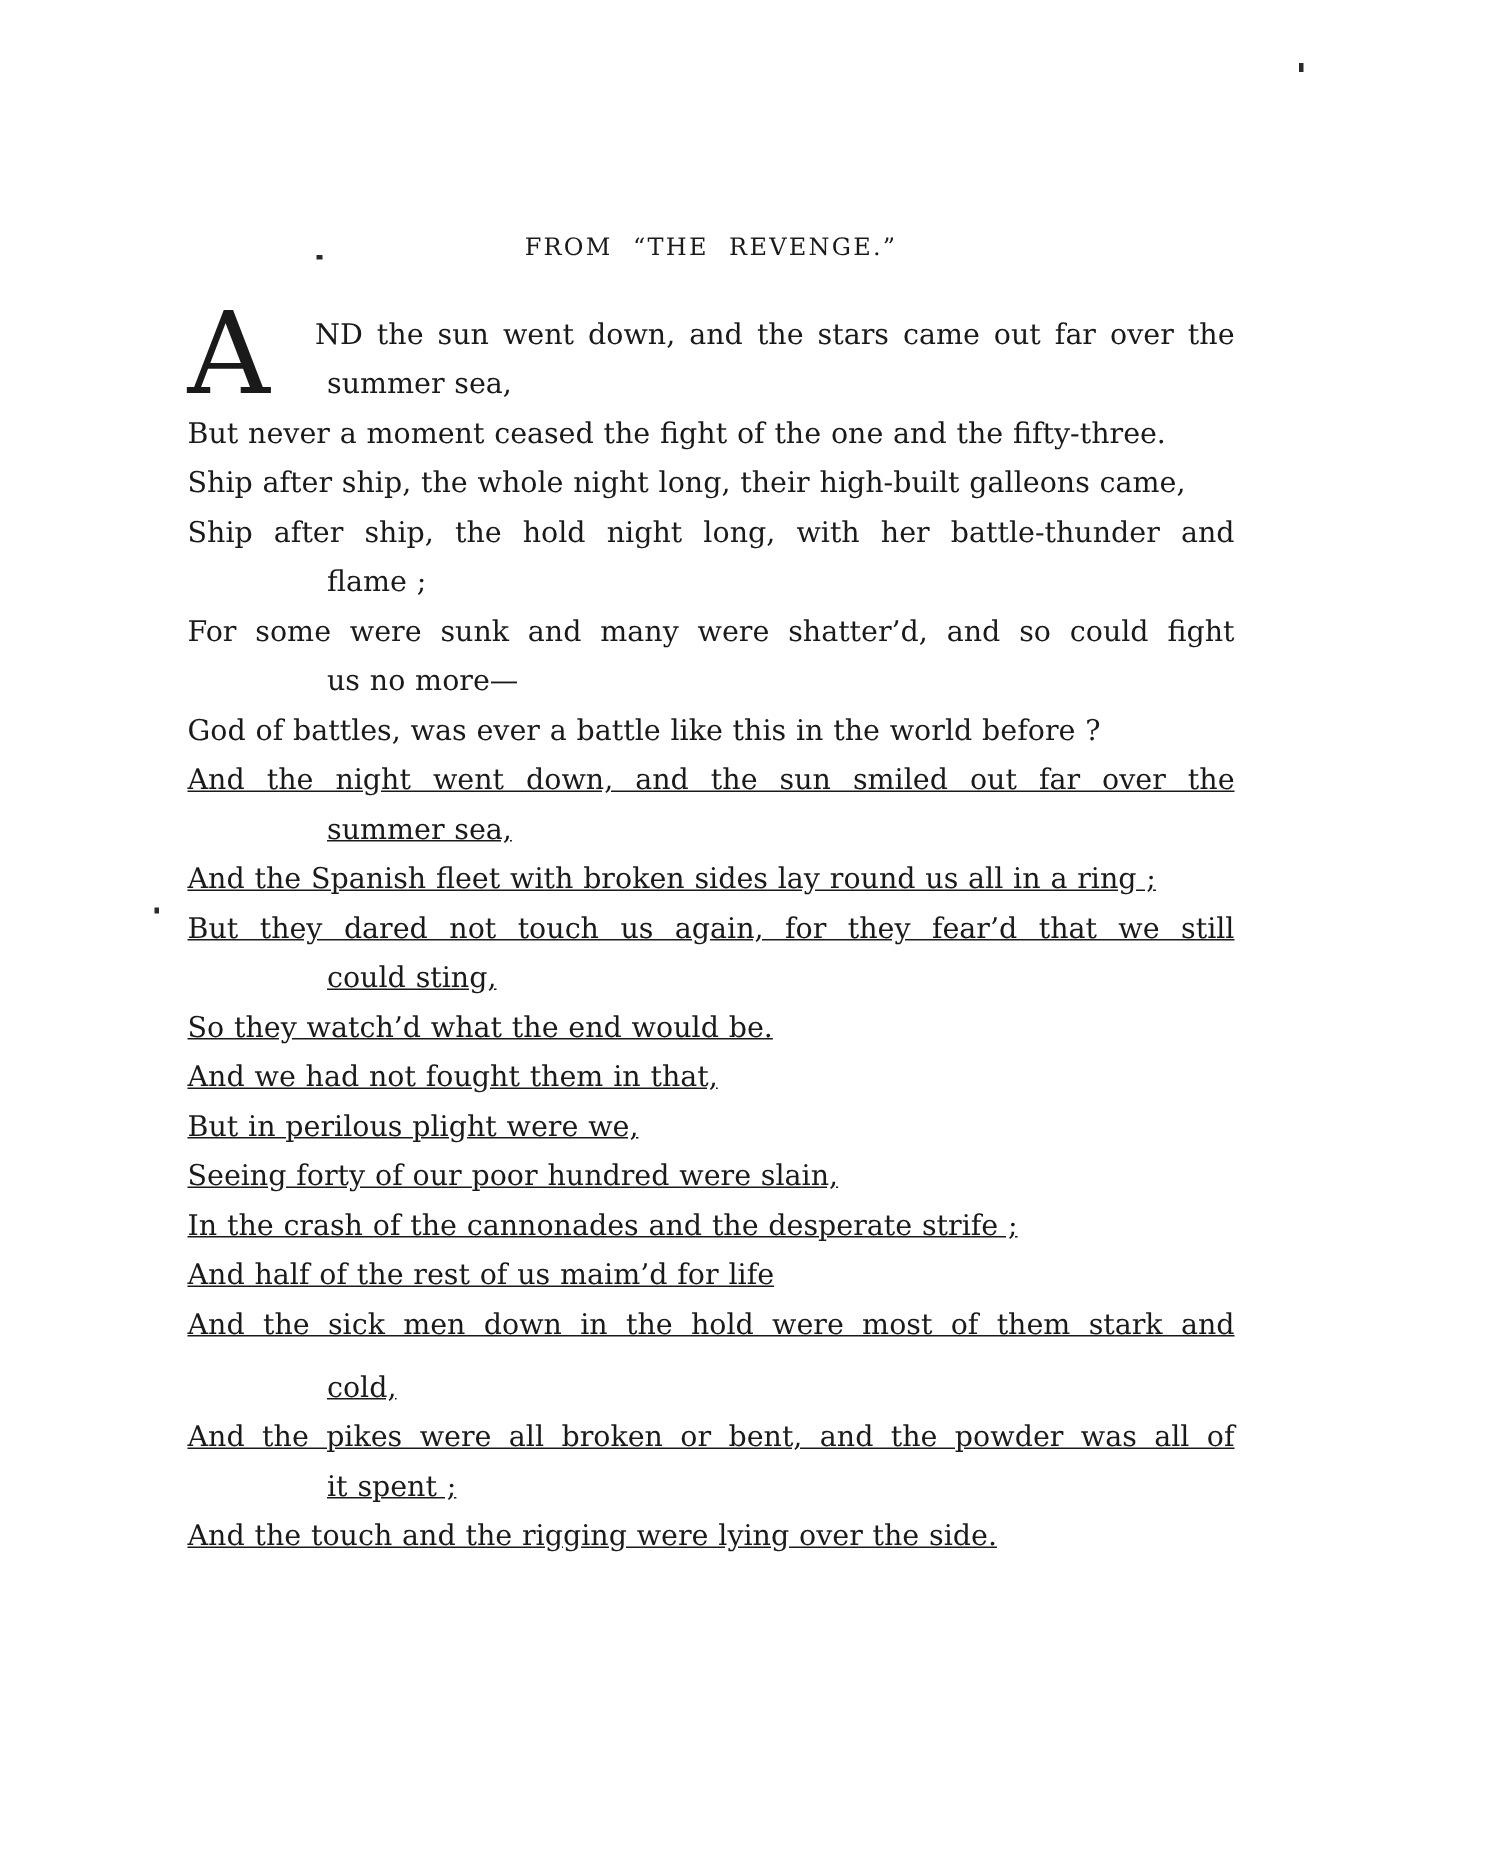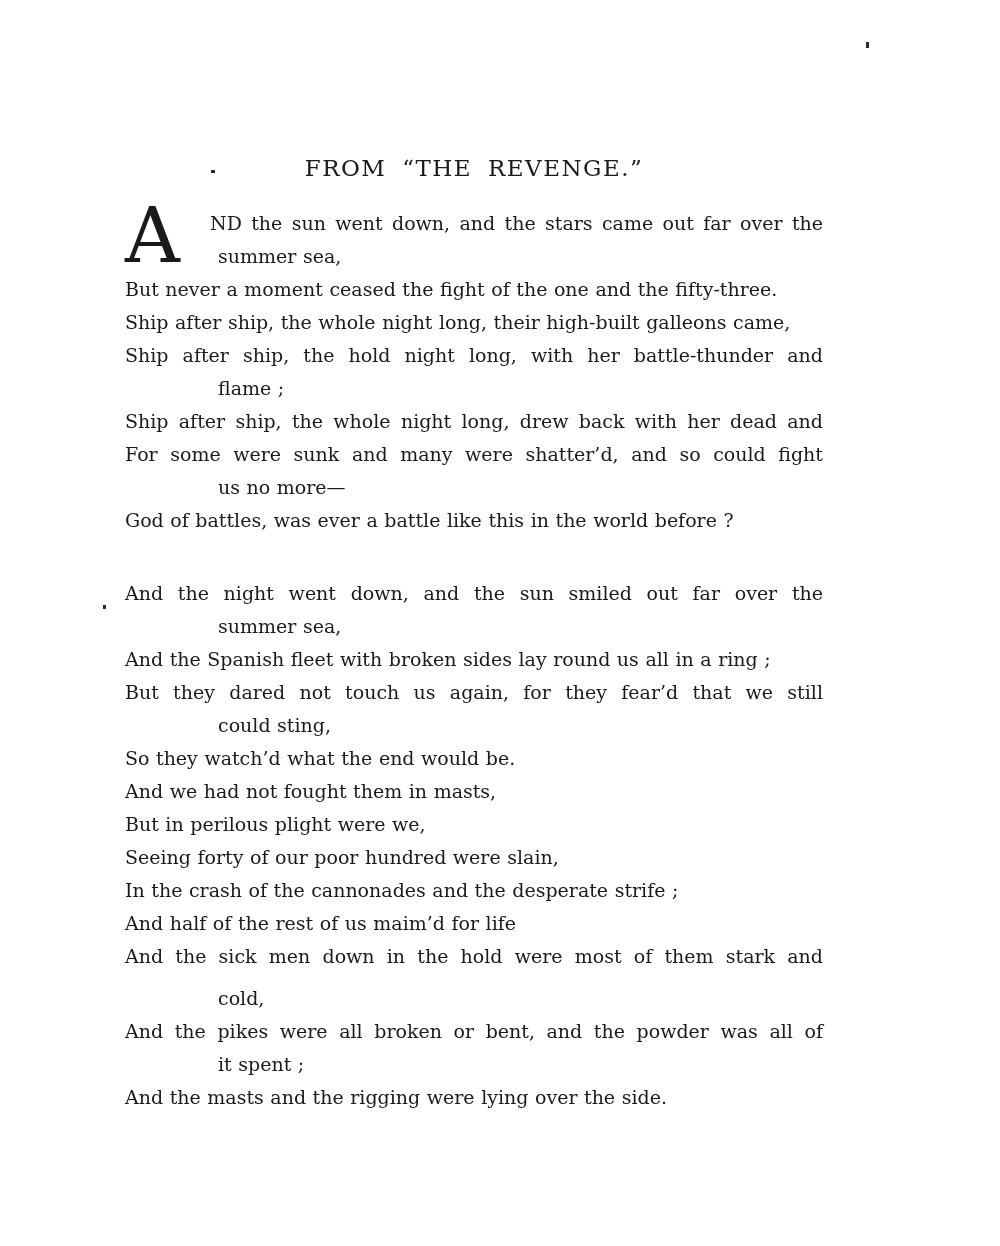--- a/index.html
+++ b/index.html
@@ -16,40 +16,40 @@
     font-family: "DejaVu Serif", "Liberation Serif", serif;
     overflow: hidden;
   }
   .poem-title {
     position: absolute;
     top: 155px;
     left: 125px;
     width: 698px;
     margin: 0;
     text-align: center;
-    font-size: 23px;
+    font-size: 16px;
     font-weight: normal;
     letter-spacing: 1.5px;
     word-spacing: 7px;
     white-space: nowrap;
   }
   .poem {
     position: absolute;
     top: 207px;
     left: 125px;
     width: 698px;
     font-size: 19px;
     line-height: 33px;
     word-spacing: 0.5px;
   }
   .stanza {
     position: relative;
   }
   .stanza + .stanza {
-    margin-top: 40px;
+    text-decoration: underline;
   }
   .line {
     white-space: nowrap;
   }
   .line.justify {
     white-space: normal;
     text-align: justify;
     text-align-last: justify;
   }
   .line.indent {
@@ -88,37 +88,36 @@
   <h1 class="poem-title">FROM “THE REVENGE.”</h1>
 
   <div class="poem" id="poem">
       <div class="stanza">
         <div class="line justify dropcap-line"><span class="dropcap">A</span><span>ND the sun went down, and the stars came out far over the</span></div>
         <div class="line indent">summer sea,</div>
         <div class="line">But never a moment ceased the fight of the one and the fifty-three.</div>
         <div class="line">Ship after ship, the whole night long, their high-built galleons came,</div>
         <div class="line justify">Ship after ship, the hold night long, with her battle-thunder and</div>
         <div class="line indent">flame ;</div>
-        <div class="line justify">Ship after ship, the whole night long, drew back with her dead and</div>
         <div class="line justify">For some were sunk and many were shatter’d, and so could fight</div>
         <div class="line indent">us no more—</div>
         <div class="line">God of battles, was ever a battle like this in the world before ?</div>
       </div>
       <div class="stanza">
         <div class="line justify">And the night went down, and the sun smiled out far over the</div>
         <div class="line indent">summer sea,</div>
         <div class="line">And the Spanish fleet with broken sides lay round us all in a ring ;</div>
         <div class="line justify">But they dared not touch us again, for they fear’d that we still</div>
         <div class="line indent">could sting,</div>
         <div class="line">So they watch’d what the end would be.</div>
-        <div class="line">And we had not fought them in masts,</div>
+        <div class="line">And we had not fought them in that,</div>
         <div class="line">But in perilous plight were we,</div>
         <div class="line">Seeing forty of our poor hundred were slain,</div>
         <div class="line">In the crash of the cannonades and the desperate strife ;</div>
         <div class="line">And half of the rest of us maim’d for life</div>
         <div class="line justify">And the sick men down in the hold were most of them stark and</div>
         <div class="line indent gap-before">cold,</div>
         <div class="line justify">And the pikes were all broken or bent, and the powder was all of</div>
         <div class="line indent">it spent ;</div>
-        <div class="line">And the masts and the rigging were lying over the side.</div>
+        <div class="line">And the touch and the rigging were lying over the side.</div>
       </div>
     </div>
 </div>
 
 </body></html>

